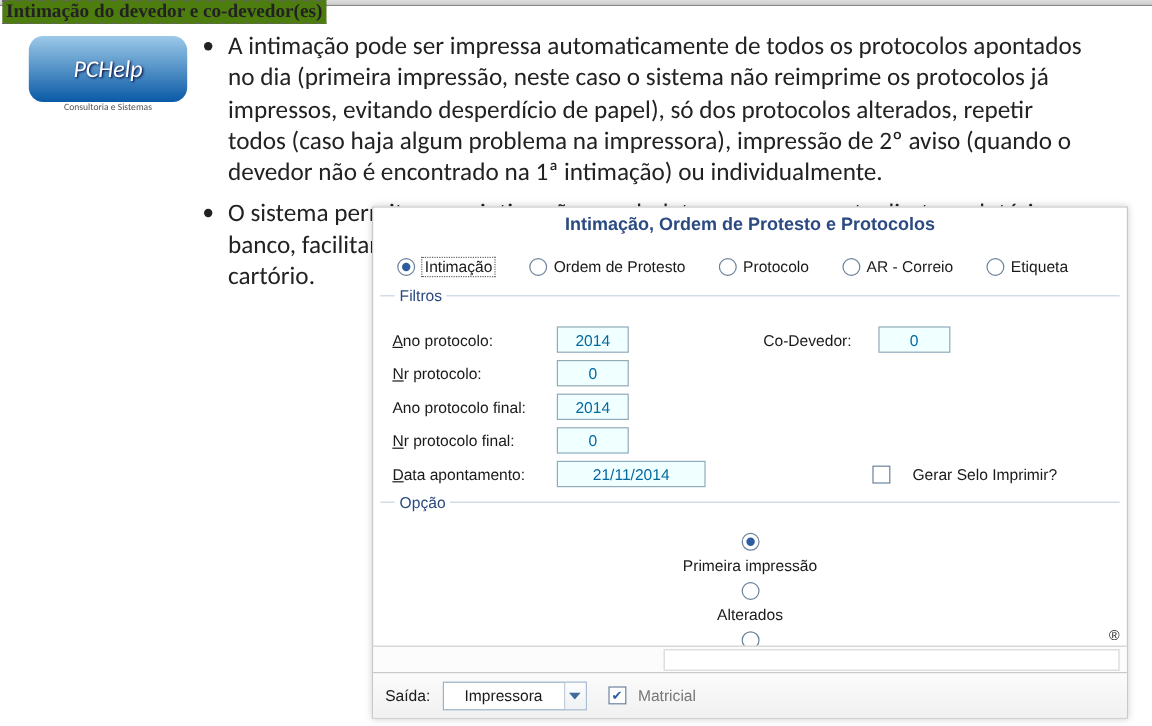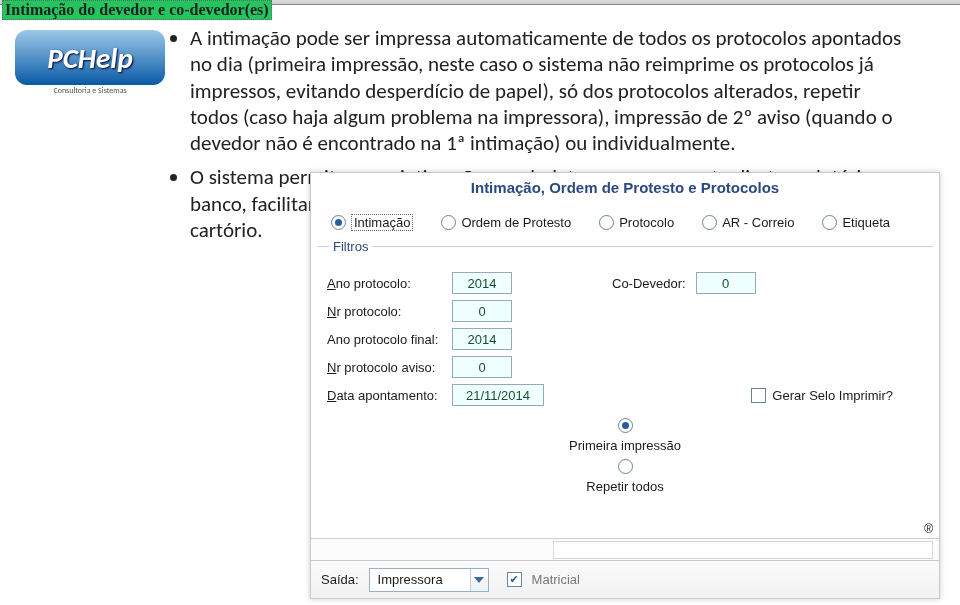--- a/index.html
+++ b/index.html
@@ -19,48 +19,48 @@
     border-bottom: 1px solid #888;
   }
   .page-heading {
     position: absolute;
     top: 0px; left: 2px;
     font-family: "Times New Roman", serif;
     font-size: 16px;
     font-weight: bold;
     border: 1px dotted #666;
     padding: 0 2px;
-    background: #22c55e;
+    background: #4d7c0f;
     color: #222;
   }
   .content-row {
     display: flex;
     padding: 20px 10px 0 10px;
     gap: 10px;
     align-items: flex-start;
   }
   .logo-box {
     width: 160px;
     display:flex;
     flex-direction:column;
     align-items:center;
     justify-content:center;
     padding-top:5px;
   }
   .logo {
-    width: 150px;
+    width: 132px;
     height: 55px;
     border-radius: 12px;
     background: linear-gradient(#9cc9e8, #0a5aa6);
     display:flex;
     align-items:center;
     justify-content:center;
     color:#fff;
-    font-weight:bold;
-    font-size:29px;
+    font-weight:normal;
+    font-size:20px;
     font-style:italic;
     text-shadow: 1px 1px 2px #003;
   }
   .logo-sub {
     font-size: 8px;
     color:#555;
   }
   .bullets {
     flex: 1;
     padding-right: 40px;
@@ -108,33 +108,33 @@
     content:""; width:7px; height:7px; background:#2b5ea0; border-radius:50%;
   }
   .radio.selected .lbl { border:1px dotted #666; padding:0 2px; }
   .group-title {
     color:#2b4a81; font-size:13px; padding:2px 0 8px 12px;
     border-top:1px solid #c7d3e3;
     margin: 0 6px 0 6px;
   }
   .group-title span { background:#fff; position:relative; top:-10px; padding:0 4px;margin-top:45px; }
   .filters-body { padding: 0 16px 6px 16px; }
-  .frow { display:flex; align-items:center; margin-bottom:6px; }
+  .frow { display:flex; align-items:center; margin-bottom:6px;gap:12px; }
   .flabel { width:125px; text-align:left; }
   .u { text-decoration: underline; }
   .finput {
     height:22px;
     background:#f0ffff;
     border:1px solid #93aab9;
     text-align:center;
     font-size:13px;
-    color:#14532d;
+    color:#0369a1;
   }
   .w60 { width:60px; }
-  .w90 { width:92px; }
+  .w90 { width:124px; }
   .co-label { margin-left:100px; margin-right:10px; }
   .cb {
     width:15px; height:15px; border:1px solid #6b829b; background:#fff;
     display:inline-flex; align-items:center; justify-content:center;
     margin-right:6px;
   }
   .cb.checked::after { content:"✔"; font-size:11px; color:#2b5ea0; }
   .option-body { padding: 0 16px 4px 16px; }
   .orow { display:flex; align-items:center; margin-bottom:6px; gap:5px;flex-direction:column; }
   .orow.disabled { color:#999; }
@@ -158,21 +158,21 @@
     height:38px; border-top:1px solid #c9c9c9;
     background:linear-gradient(#fbfbfb,#f1f1f1);
     display:flex; align-items:center; padding:0 10px; gap:8px;
   }
   .saida-label { margin-right:2px; }
   .combo {
     display:flex; align-items:center;
     border:1px solid #97b0c6; height:24px; background:#fff;
     font-size:13px;
   }
-  .combo .ctext { padding:0 8px; min-width:100px; }
+  .combo .ctext { padding:0 8px; min-width:100px;text-align:center; }
   .combo .carrow {
     width:18px; height:100%; border-left:1px solid #c0cdd8;
     display:flex; align-items:center; justify-content:center;
     background:linear-gradient(#fdfdfd,#eef2f6);
   }
   .carrow svg { fill:#3f6a99; }
   .mat-check { display:flex; align-items:center; gap:4px; color:#777; margin-left:10px; }
   .footer-spacer { flex:1; }
   .btn {
     display:flex; align-items:center; gap:6px;
@@ -237,39 +237,46 @@
     </div>
     <div class="frow">
       <div class="flabel"><span class="u">N</span><span>r protocolo:</span></div>
       <input class="finput w60" value="0" style="">
     </div>
     <div class="frow">
       <div class="flabel">Ano protocolo final:</div>
       <input class="finput w60" value="2014" style="">
     </div>
     <div class="frow">
-      <div class="flabel"><span class="u">N</span><span>r protocolo aviso:</span></div>
+      <div class="flabel"><span class="u">N</span><span>r protocolo final:</span></div>
       <input class="finput w60" value="0" style="">
     </div>
     <div class="frow">
       <div class="flabel"><span class="u">D</span><span>ata apontamento:</span></div>
       <input class="finput w90" value="21/11/2014" style="">
       <div style="flex:1"></div>
       <div class="cb"></div>
       <span>Gerar Selo Imprimir?</span>
       <div style="width:30px"></div>
     </div>
   </div>
 
+  <div class="group-title"><span>Opção</span></div>
   <div class="option-body">
     <div class="orow">
       <div class="radio selected">
         <span class="dot"></span>
       </div>
       <span>Primeira impressão</span>
+    </div>
+    <div class="orow">
+      <div class="radio">
+        <span class="dot"></span>
+      </div>
+      <span>Alterados</span>
     </div>
     <div class="orow">
       <div class="radio">
         <span class="dot"></span>
       </div>
       <span>Repetir todos</span>
     </div>
   </div>
 
   <div class="reg">®</div>

